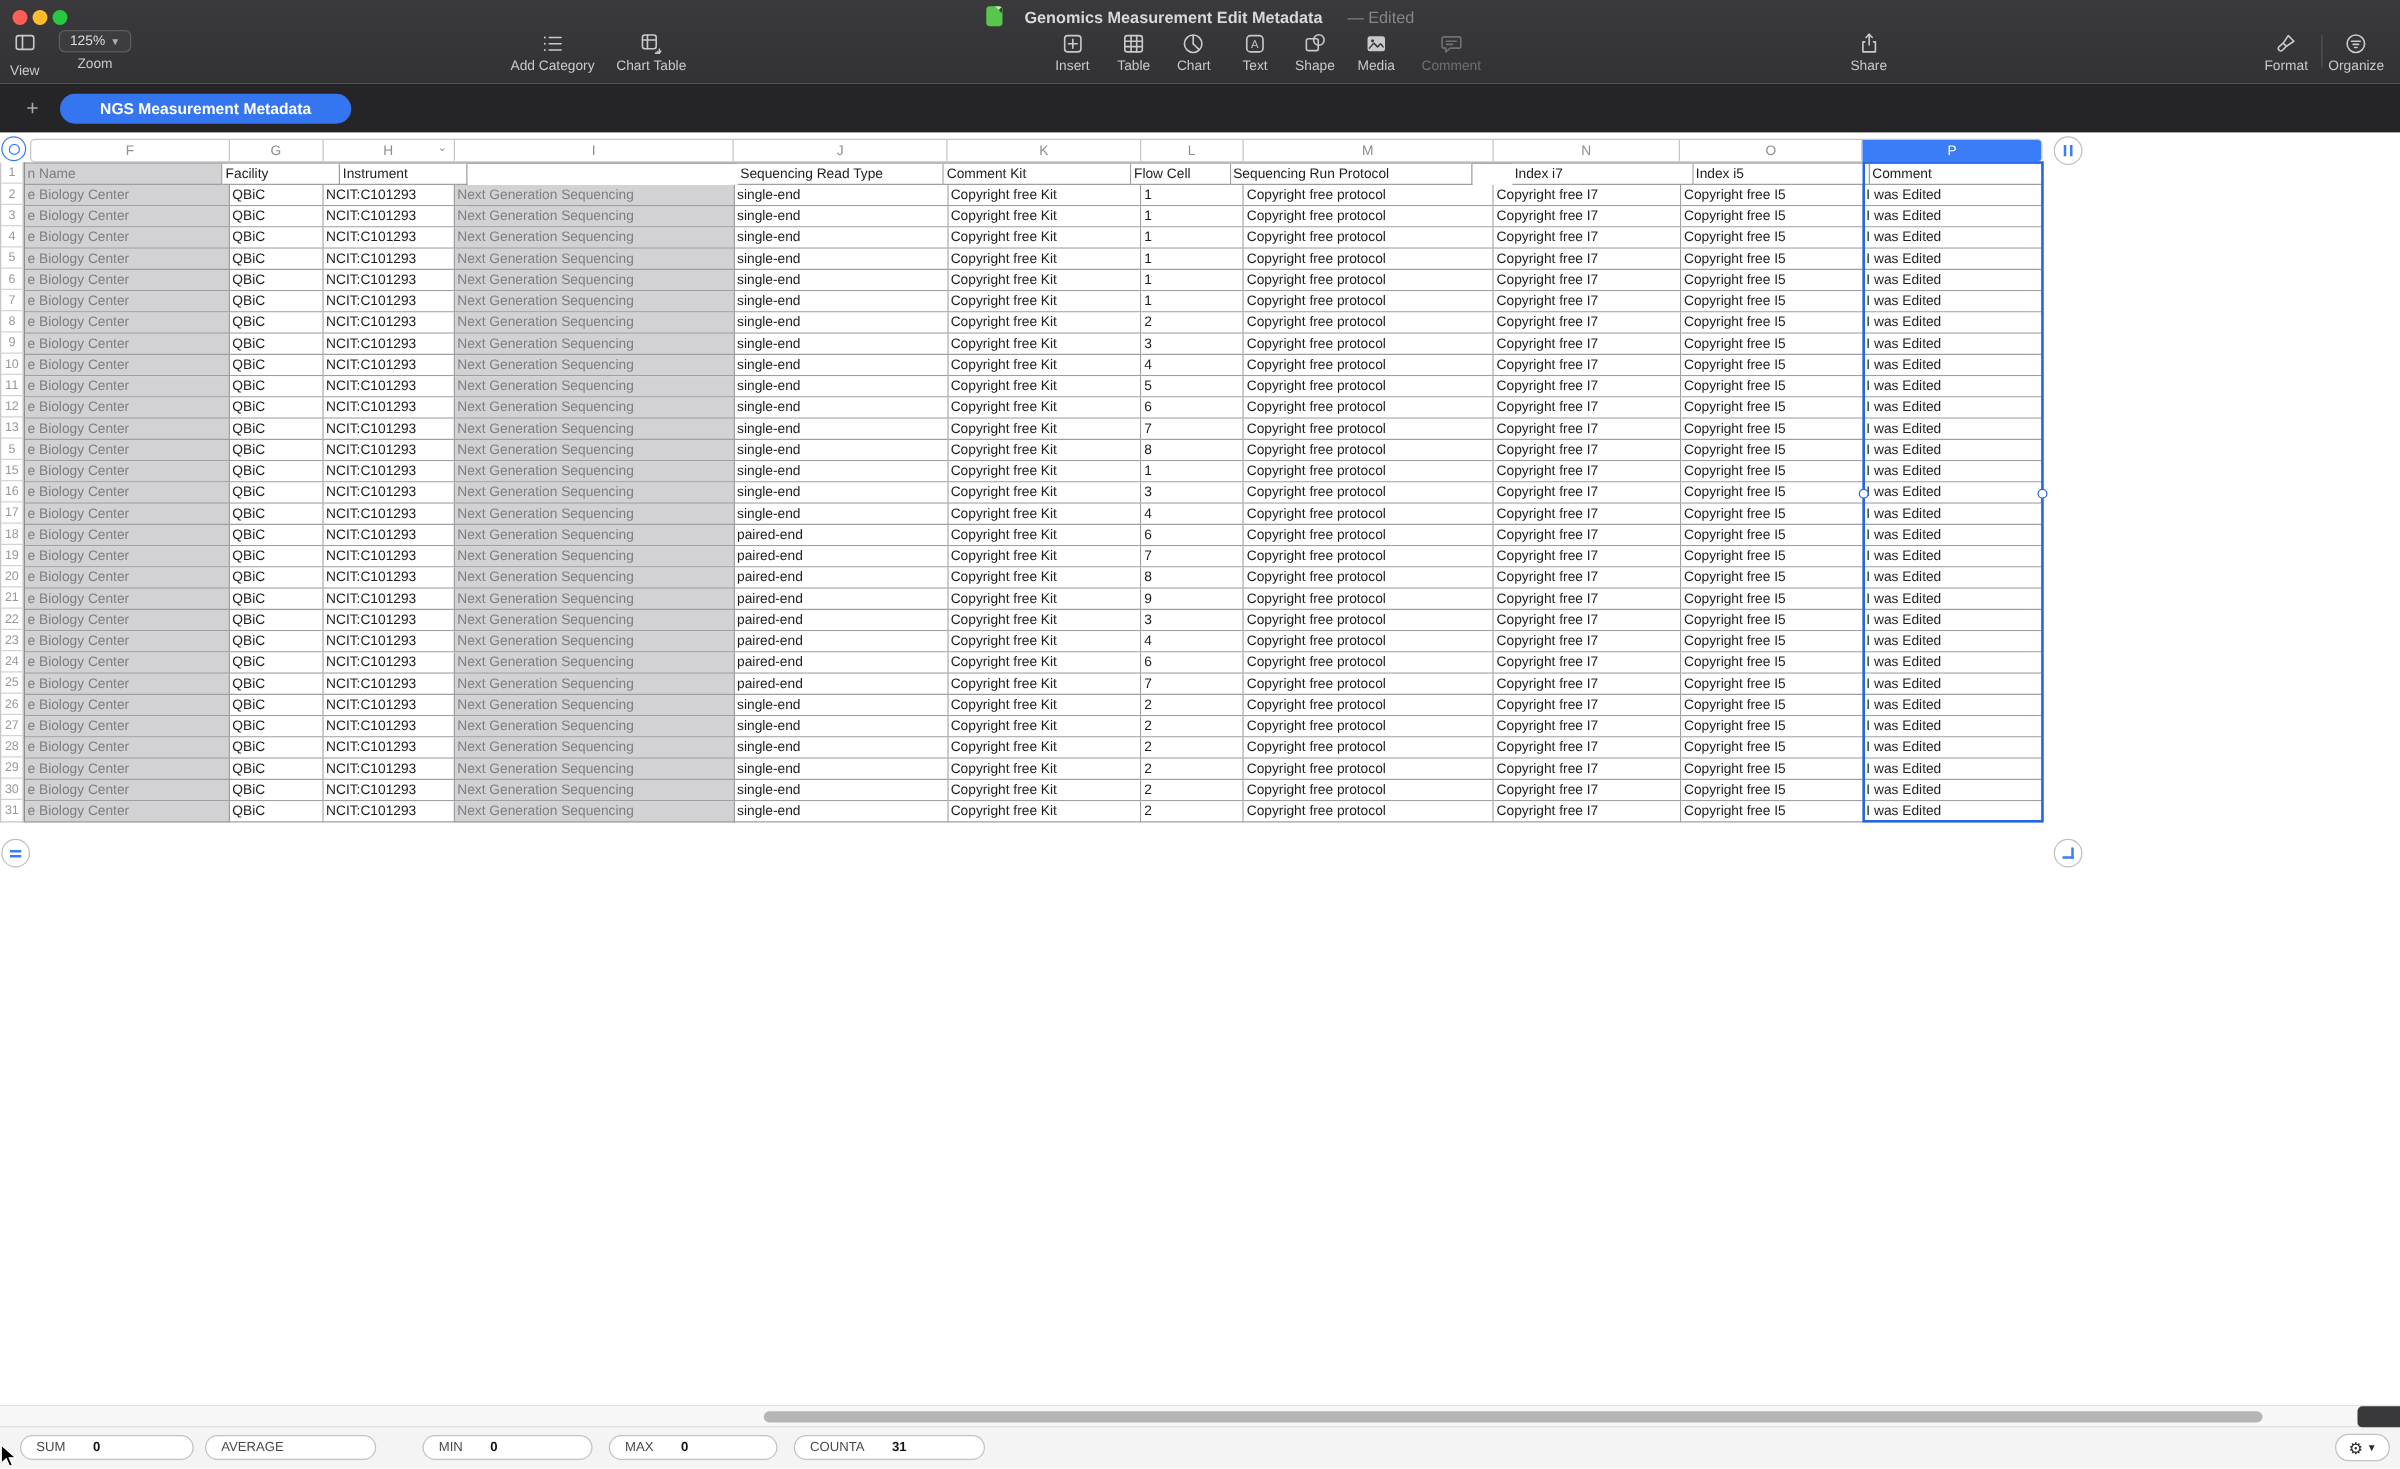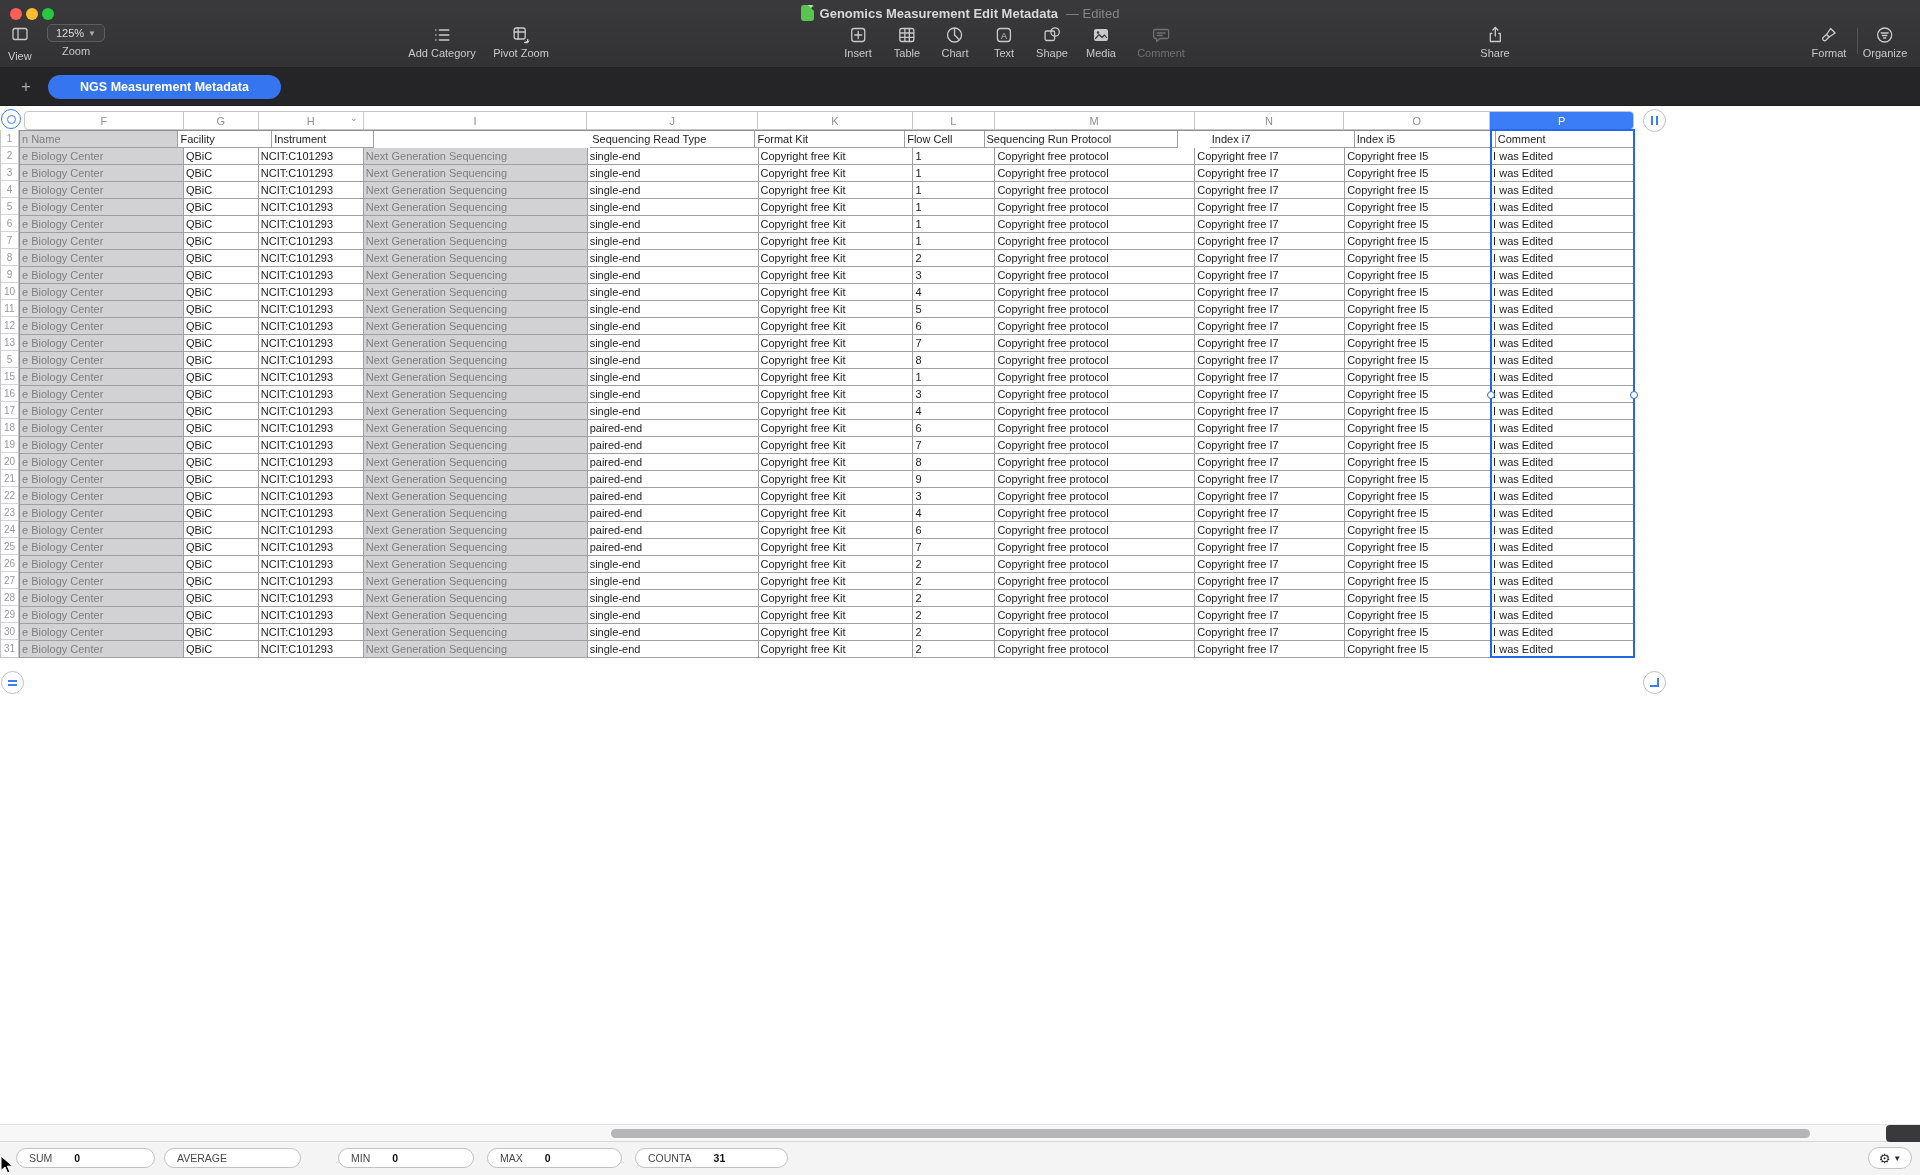--- a/index.html
+++ b/index.html
@@ -5,21 +5,21 @@
   * { margin:0; padding:0; box-sizing:border-box; }
   html,body { width:1920px; height:1175px; overflow:hidden; }
   body { font-family:"Liberation Sans","DejaVu Sans",sans-serif; background:#ffffff; position:relative; }
 
   
   .chrome { position:absolute; left:0; top:0; width:1920px; height:68px;
             background:linear-gradient(#3a3a3c,#323234); border-bottom:1px solid #232325; }
   .traffic { position:absolute; top:8px; width:12px; height:12px; border-radius:50%; }
   .t-red{left:10px;background:#ff5f57;} .t-yellow{left:26px;background:#febc2e;} .t-green{left:42px;background:#28c840;}
   .titlewrap { position:absolute; left:0; top:3px; width:1920px; height:20px;
-               display:flex; justify-content:center; align-items:center; gap:6px; }
+               display:flex; justify-content:center; align-items:center; gap:18px; }
   .docicon { width:13px; height:16px; background:#58c64e; border-radius:3px; position:relative; }
   .docicon:after { content:""; position:absolute; right:0; top:0; border:3px solid;
                    border-color:#bfe9bc #3a3a3c #58c64e #58c64e; border-radius:0 3px 0 2px; }
   .wintitle { font-size:13px; font-weight:bold; color:#d8d8da; }
   .winstatus { font-size:13px; color:#86868a; margin-left:2px; }
 
   .tbtn { position:absolute; top:24px; transform:translateX(-50%); text-align:center; cursor:default; }
   .tbtn .ic { height:21px; display:flex; align-items:center; justify-content:center; }
   .tbtn svg { stroke:#c9c9cb; fill:none; stroke-width:1.3; stroke-linecap:round; stroke-linejoin:round; }
   .tbtn .lbl { display:block; margin-top:2px; font-size:11px; color:#c9c9cb; white-space:nowrap; }
@@ -150,21 +150,21 @@
   <div class="tbtn" style="left:521px">
     <span class="ic">
       <svg width="20" height="20" viewBox="0 0 20 20">
           <rect x="3" y="3" width="11" height="11" rx="2"></rect>
           <line x1="3" y1="7" x2="14" y2="7"></line>
           <line x1="7" y1="3" x2="7" y2="14"></line>
           <path d="M16.5 14.5 v3 h-3"></path>
           <path d="M14.8 16.2 l1.7 1.3 l1.3 -1.7" stroke-width="1"></path>
         </svg>
     </span>
-    <span class="lbl">Pivot Zoom</span>
+    <span class="lbl">Chart Table</span>
   </div>
 
   <div class="tbtn" style="left:858px">
     <span class="ic">
       <svg width="20" height="20" viewBox="0 0 20 20">
           <rect x="3.5" y="3.5" width="13" height="13" rx="2.5"></rect>
           <line x1="10" y1="6.5" x2="10" y2="13.5"></line>
           <line x1="6.5" y1="10" x2="13.5" y2="10"></line>
         </svg>
     </span>
@@ -338,21 +338,21 @@
       <div class="rownum">31</div>
     </div>
 
   <div class="grid" style="width: 1615px;">
       <div class="grow">
         <div class="cell gray" style="width: 164px;">n Name</div>
         <div class="cell" style="width: 97px;">Facility</div>
         <div class="cell" style="width: 105px;">Instrument</div>
         <div class="cell gray" style="width: 224px; margin-top: 18px;">Instrument Name</div>
         <div class="cell" style="width: 171px;">Sequencing Read Type</div>
-        <div class="cell" style="width: 155px;">Format Kit</div>
+        <div class="cell" style="width: 155px;">Comment Kit</div>
         <div class="cell" style="width: 82px;">Flow Cell</div>
         <div class="cell" style="width: 200px;">Sequencing Run Protocol</div>
         <div class="cell" style="width: 150px; margin-left: 32px;">Index i7</div>
         <div class="cell" style="width: 146px;">Index i5</div>
         <div class="cell" style="width: 143px;">Comment</div>
       </div>
       <div class="grow">
         <div class="cell gray" style="width: 164px;">e Biology Center</div>
         <div class="cell" style="width: 75px;">QBiC</div>
         <div class="cell" style="width: 105px;">NCIT:C101293</div>

